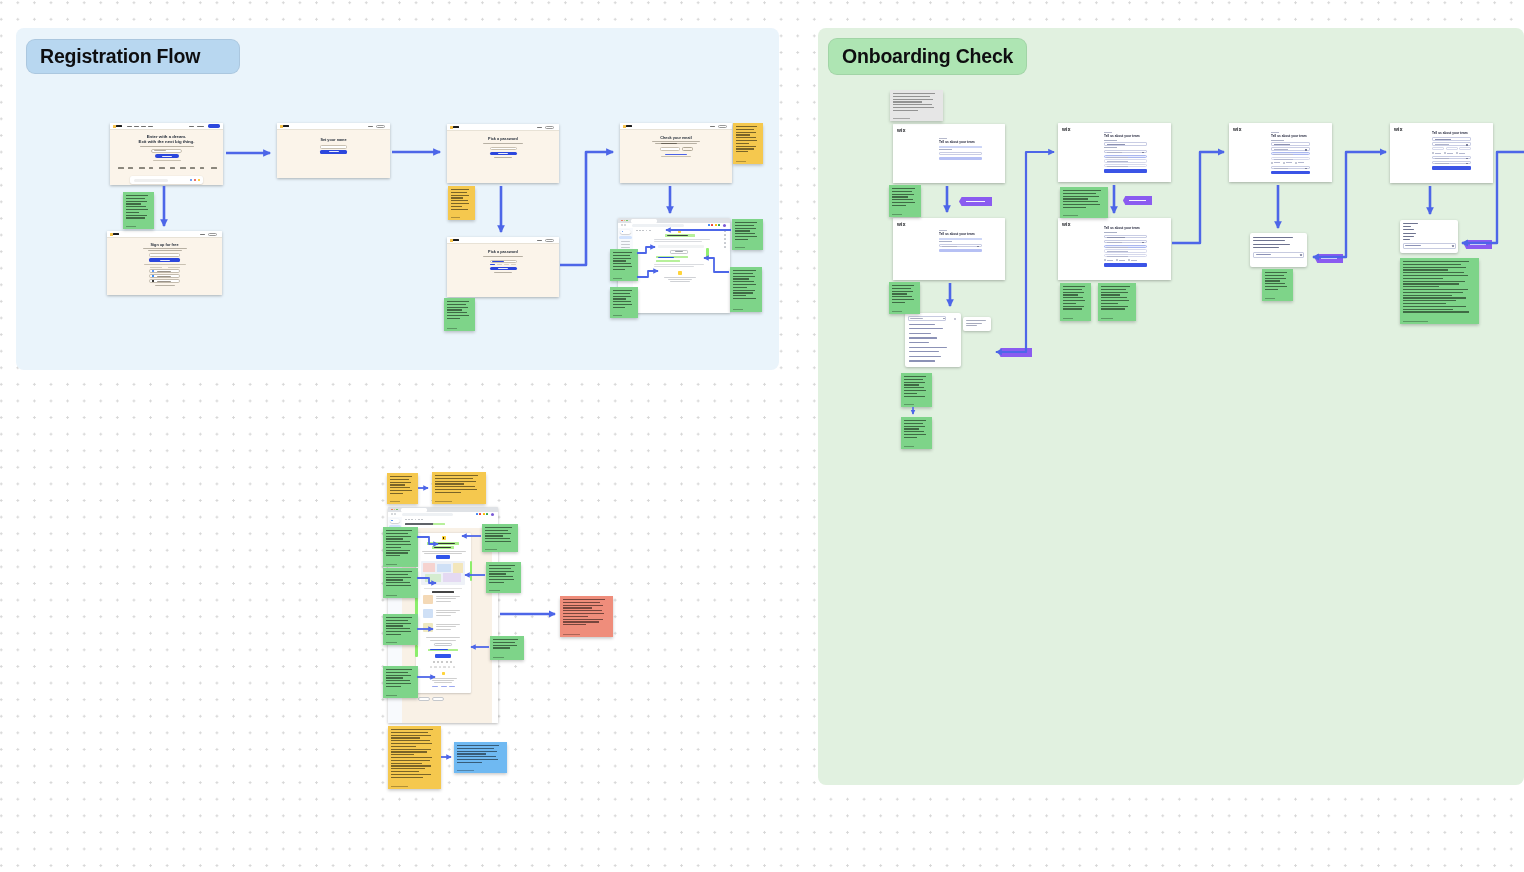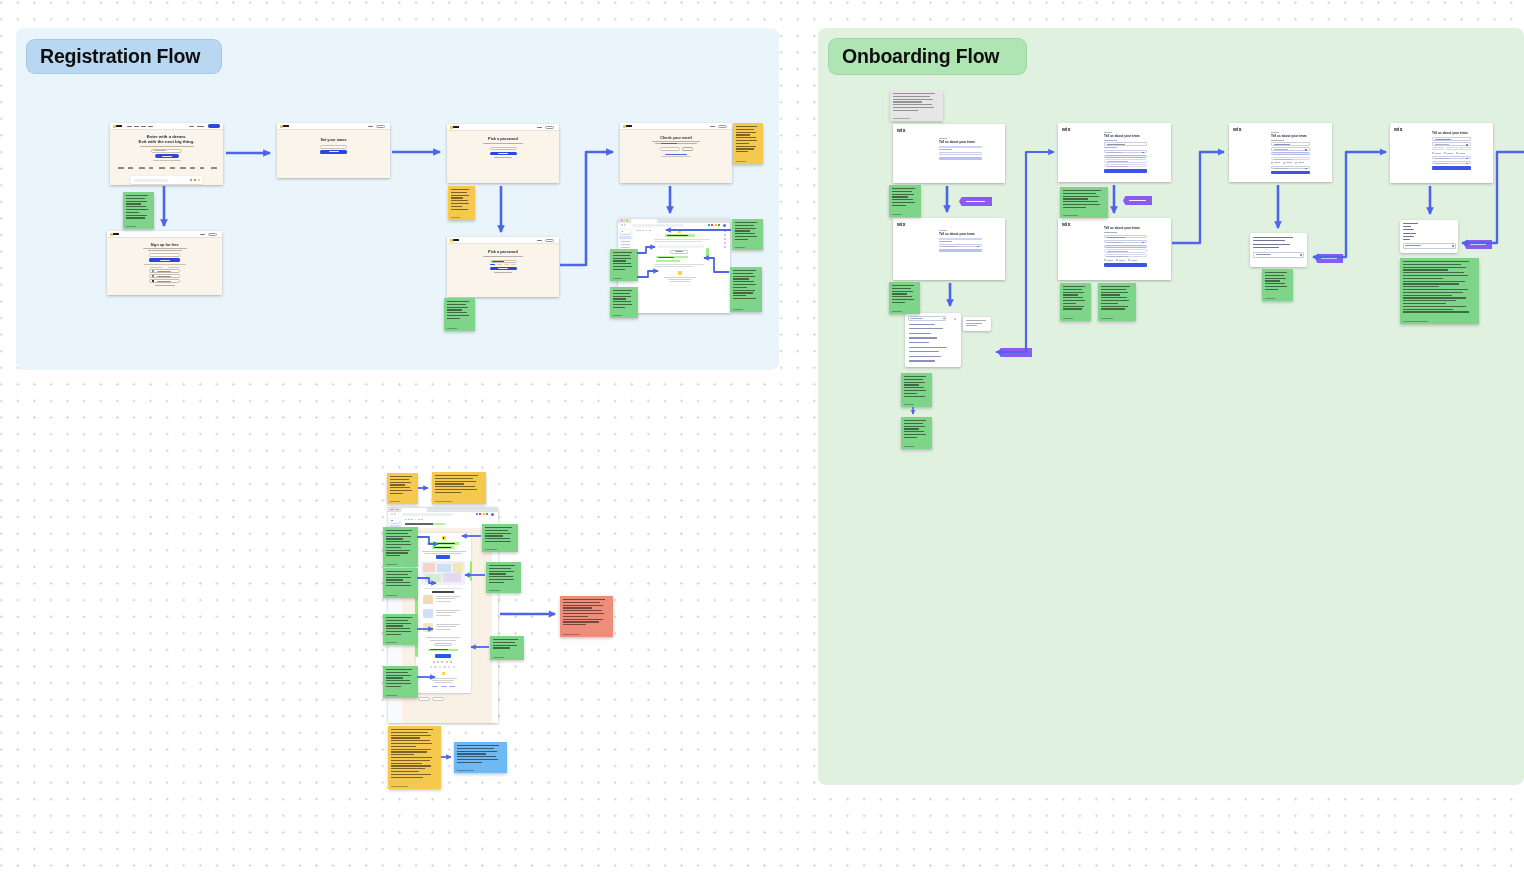--- a/index.html
+++ b/index.html
@@ -18,24 +18,24 @@
   .tag>div{width:58%;height:1.5px;background:rgba(255,255,255,.92);}
   .shot{position:absolute;background:#fff;box-shadow:0 1px 3px rgba(0,0,0,.28);overflow:hidden;border-radius:.5px;}
   .panel{position:absolute;background:#fff;box-shadow:0 1px 3px rgba(0,0,0,.25);border-radius:2px;overflow:hidden;}
   .svg-layer{position:absolute;left:0;top:0;pointer-events:none;}
 </style>
 </head>
 <body>
 
 <div id="board">
     <div class="section" style="left: 16px; top: 28px; width: 763px; height: 342px; background: rgb(234, 244, 251);">
-      <div class="section-pill" style="left: 10px; top: 11px; width: 196px; height: 35px; background: rgb(184, 215, 240);">Registration Flow</div>
+      <div class="section-pill" style="left: 10px; top: 11px; width: 214px; height: 35px; background: rgb(184, 215, 240);">Registration Flow</div>
     </div>
     <div class="section" style="left: 818px; top: 28px; width: 706px; height: 757px; background: rgb(225, 241, 224);">
-      <div class="section-pill" style="left: 10px; top: 10px; width: 199px; height: 37px; background: rgb(174, 229, 179);">Onboarding Flow</div>
+      <div class="section-pill" style="left: 10px; top: 10px; width: 199px; height: 37px; background: rgb(174, 229, 179);">Onboarding Check</div>
     </div>
     <div class="shot" style="left: 110px; top: 123px; width: 113px; height: 62px; background: rgb(251, 244, 234);">
       <div style="position: absolute; left: 0px; top: 0px; width: 113px; height: 6px; background: rgb(255, 255, 255); border-radius: 0px;"></div>
       <div style="position: absolute; left: 3px; top: 2px; width: 2.5px; height: 2.5px; background: rgb(246, 195, 76); border-radius: 0.5px;"></div>
       <div style="position: absolute; left: 6.4px; top: 2.2px; width: 6px; height: 2.2px; background: rgb(28, 28, 28); border-radius: 0.5px;"></div>
       <div style="position: absolute; left: 17px; top: 2.7px; width: 4.5px; height: 1.2px; background: rgb(111, 111, 111); border-radius: 0.5px;"></div>
       <div style="position: absolute; left: 24px; top: 2.7px; width: 4.5px; height: 1.2px; background: rgb(111, 111, 111); border-radius: 0.5px;"></div>
       <div style="position: absolute; left: 31px; top: 2.7px; width: 4.5px; height: 1.2px; background: rgb(111, 111, 111); border-radius: 0.5px;"></div>
       <div style="position: absolute; left: 38px; top: 2.7px; width: 4.5px; height: 1.2px; background: rgb(111, 111, 111); border-radius: 0.5px;"></div>
       <div style="position: absolute; left: 79px; top: 2.7px; width: 5px; height: 1.2px; background: rgb(111, 111, 111); border-radius: 0.5px;"></div>

